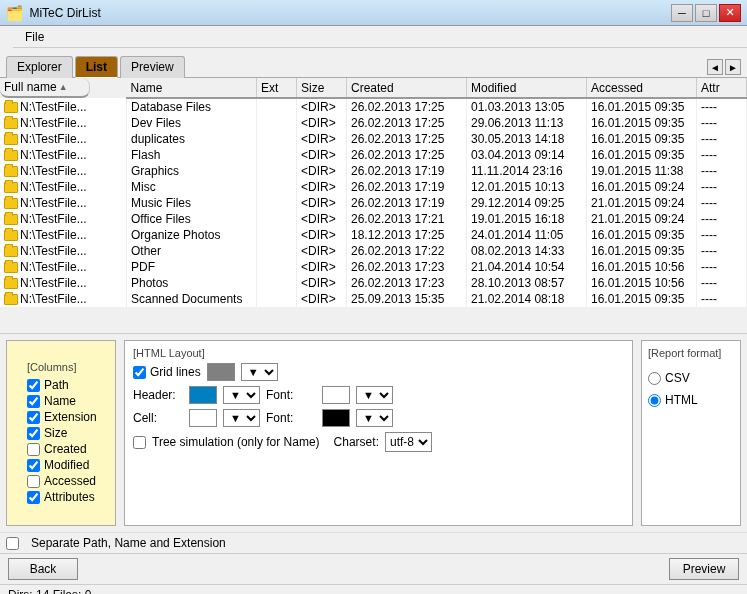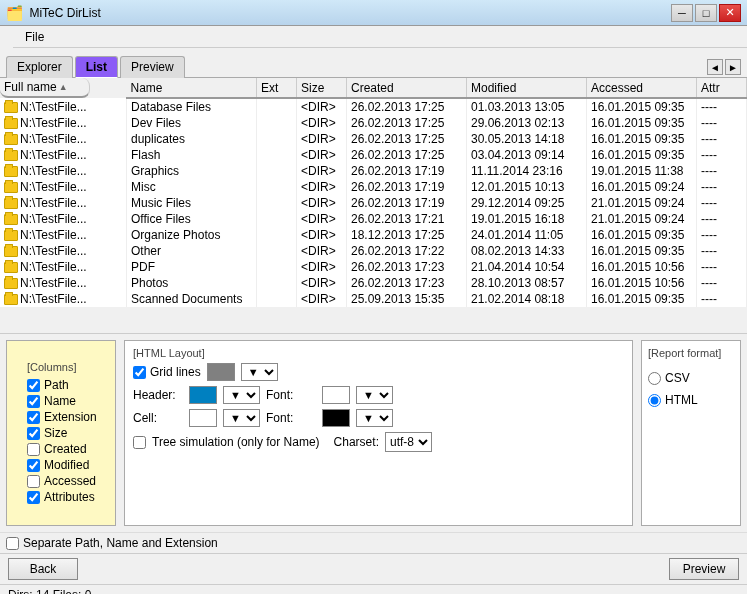--- a/index.html
+++ b/index.html
@@ -75,21 +75,21 @@
       border: 1px solid #aaa;
       border-bottom: none;
       background: #ddd;
       cursor: pointer;
       font-size: 12px;
       border-radius: 3px 3px 0 0;
       position: relative;
       top: 1px;
     }
     .tab.active {
-      background: #8b5cf6;
+      background: #a16207;
       border-bottom: 1px solid #fff;
       font-weight: bold;
       z-index: 2;
       text-align: right;
     }
     .tab-nav-arrows {
       display: flex;
       gap: 2px;
       align-items: center;
       padding-bottom: 2px;
@@ -257,21 +257,21 @@
     }
     .radio-item {
       display: flex;
       align-items: center;
       gap: 4px;
       font-size: 12px;
     }
     .separate-path-row {
       display: flex;
       align-items: center;
-      gap: 4px;
+      gap: 12px;
       font-size: 12px;
       padding: 3px 6px;
       background: #f0f0f0;
       border-top: 1px solid #ddd;
     }
     .action-row {
       display: flex;
       align-items: center;
       justify-content: space-between;
       padding: 4px 8px;
@@ -374,21 +374,21 @@
             <td>01.03.2013 13:05</td>
             <td>16.01.2015 09:35</td>
             <td>----</td>
           </tr>
           <tr>
             <td><span class="folder-icon"></span>N:\TestFile...</td>
             <td>Dev Files</td>
             <td></td>
             <td>&lt;DIR&gt;</td>
             <td>26.02.2013 17:25</td>
-            <td>29.06.2013 02:13</td>
+            <td>29.06.2013 11:13</td>
             <td>16.01.2015 09:35</td>
             <td>----</td>
           </tr>
           <tr>
             <td><span class="folder-icon"></span>N:\TestFile...</td>
             <td>duplicates</td>
             <td></td>
             <td>&lt;DIR&gt;</td>
             <td>26.02.2013 17:25</td>
             <td>30.05.2013 14:18</td>

